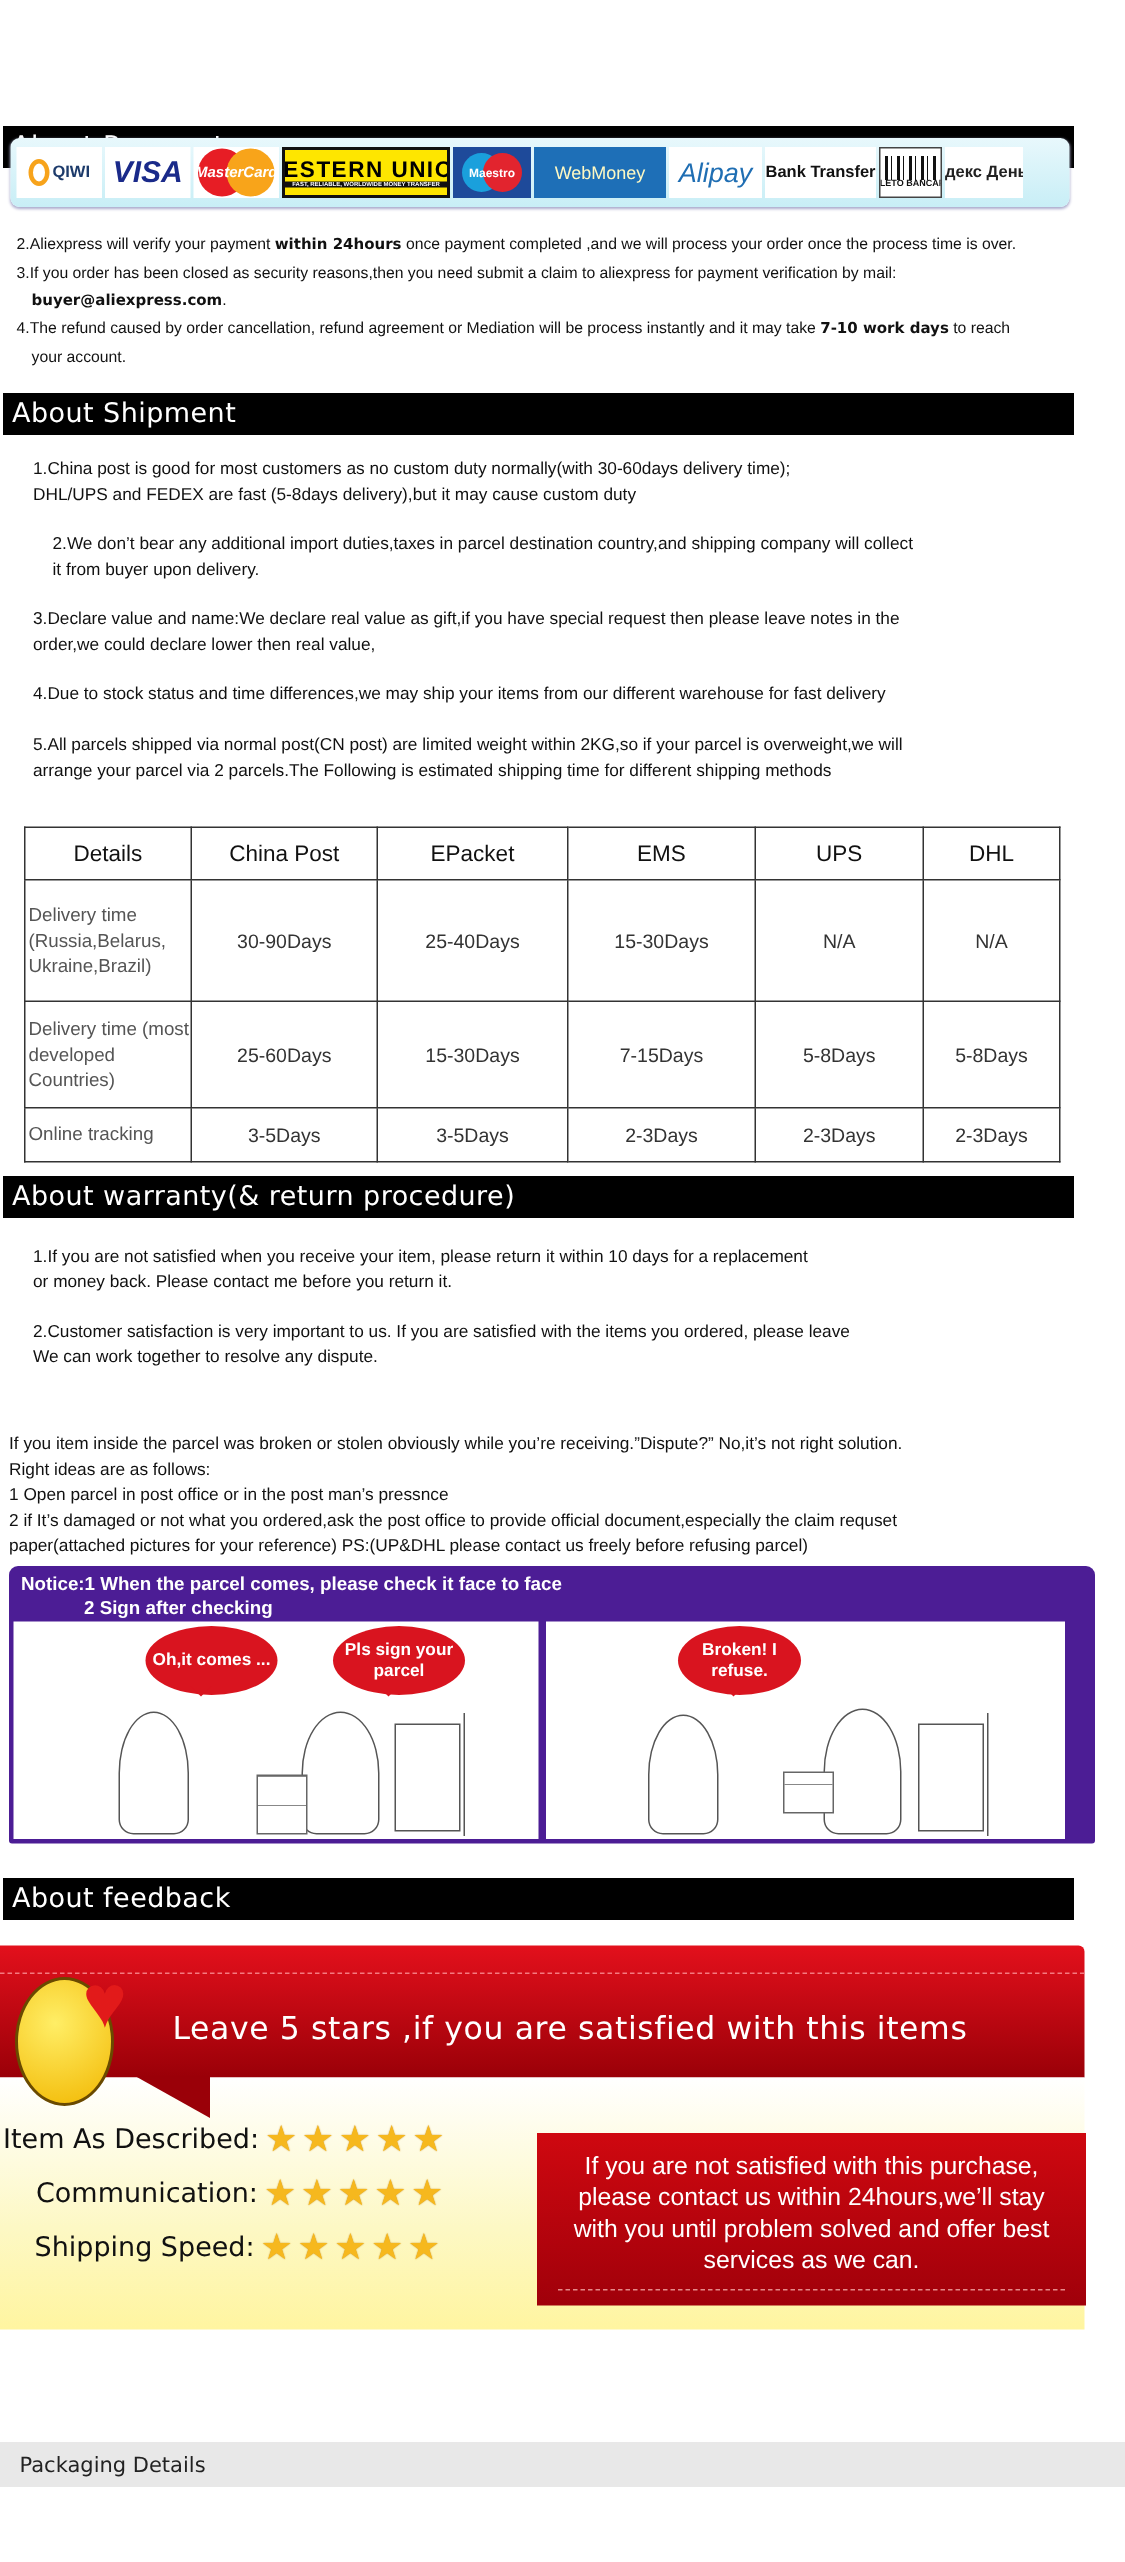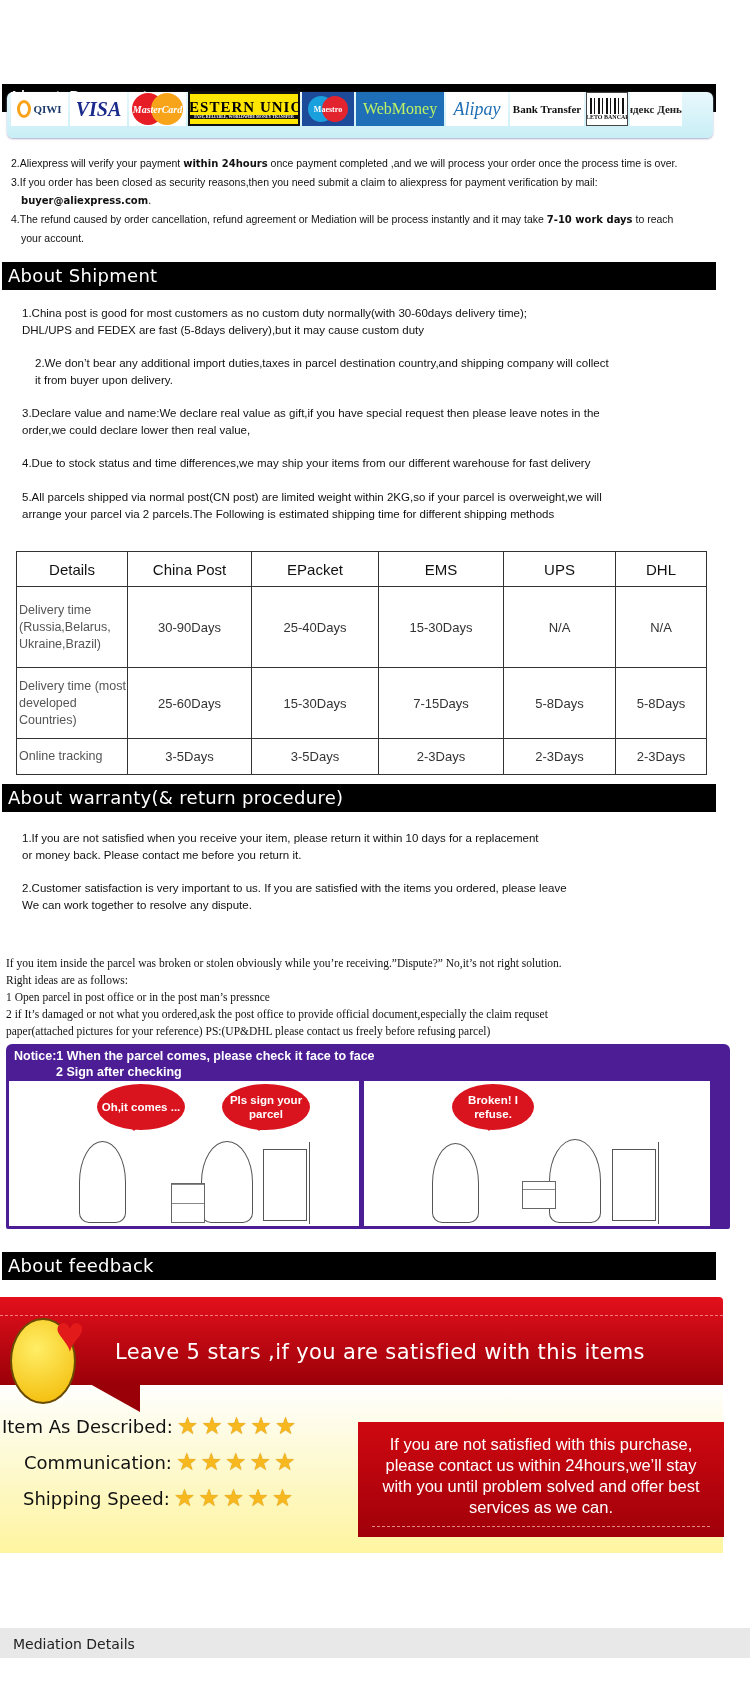--- a/index.html
+++ b/index.html
@@ -1,35 +1,35 @@
 <!DOCTYPE html>
 <html><head>
 <meta charset="utf-8">
 <style>
   html, body { margin: 0; padding: 0; background: #ffffff; }
   body { width: 750px; height: 1708px; overflow: hidden; position: relative; font-family: "Liberation Sans", sans-serif; color: #111; }
   .content { position: absolute; left: 0; top: 0; width: 730px; }
   .section-header { position: absolute; left: 2px; width: 714px; height: 28px; background: #000; color: #fff; font-family: "DejaVu Sans", sans-serif; font-size: 18px; line-height: 28px; padding-left: 6px; box-sizing: border-box; letter-spacing: 0.3px; }
   
-  .pay-banner { position: absolute; left: 7px; top: 92px; width: 706px; height: 46px; background: linear-gradient(#e8f8fc, #c8eef6); border-radius: 6px; box-shadow: 0 1px 2px #aac; display: flex; align-items: flex-start; padding: 0 4px; box-sizing: border-box; gap: 2px; font-family: Liberation Serif, serif; }
+  .pay-banner { position: absolute; left: 7px; top: 92px; width: 706px; height: 46px; background: linear-gradient(#e8f8fc, #c8eef6); border-radius: 6px; box-shadow: 0 1px 2px #aac; display: flex; align-items: center; padding: 0 4px; box-sizing: border-box; gap: 2px; }
   .pay-logo { height: 34px; display: flex; align-items: center; justify-content: center; background: #fff; font-weight: bold; font-size: 12px; box-sizing: border-box; overflow: hidden; white-space: nowrap; }
   .logo-qiwi { width: 57px; color: #1d3b6b; font-size: 11px; }
   .logo-qiwi .q { display:inline-block; width: 14px; height: 18px; border: 3px solid #f7a31b; border-radius: 50%; margin-right: 2px; box-sizing: border-box; }
   .logo-visa { width: 57px; color: #1a2a8a; font-size: 20px; font-style: italic; }
   .logo-mc { width: 57px; position: relative; background: #fff; }
   .logo-mc .c1 { position: absolute; left: 3px; top: 1px; width: 32px; height: 32px; border-radius: 50%; background: #e71d25; }
   .logo-mc .c2 { position: absolute; left: 22px; top: 1px; width: 32px; height: 32px; border-radius: 50%; background: #f8a41a; }
   .logo-mc span { position: relative; color: #fff; font-size: 10px; font-style: italic; }
   .logo-wu { width: 112px; background: #fee600; color: #000; flex-direction: column; border: 2px solid #111; line-height: 1; font-size: 15px; letter-spacing: 1px; }
   .logo-wu small { font-size: 4px; background:#111; color:#fff; width:100%; text-align:center; letter-spacing:0; }
   .logo-maestro { width: 52px; background: #1e4a9a; position: relative; }
   .logo-maestro .c1 { position: absolute; left: 6px; top: 4px; width: 26px; height: 26px; border-radius: 50%; background: #1aa0dc; }
   .logo-maestro .c2 { position: absolute; left: 20px; top: 4px; width: 26px; height: 26px; border-radius: 50%; background: #e2242e; }
   .logo-maestro span { position: relative; color: #fff; font-size: 8px; }
-  .logo-webmoney { width: 88px; background: #1e6fb7; color: #bef264; font-size: 16px; font-weight: normal; }
+  .logo-webmoney { width: 88px; background: #1e6fb7; color: #fef9c3; font-size: 12px; font-weight: normal; }
   .logo-alipay { width: 62px; color: #1f6eb3; font-size: 18px; font-style: italic; font-weight: normal; }
   .logo-bank { width: 74px; color: #111; font-size: 11px; }
   .logo-boleto { width: 42px; flex-direction: column; font-size: 6px; border: 1px solid #444; }
   .logo-boleto .bars { width: 34px; height: 16px; background: repeating-linear-gradient(90deg, #111 0 2px, #fff 2px 4px, #111 4px 5px, #fff 5px 8px); }
   .logo-yandex { width: 52px; color: #222; font-size: 11px; flex-direction: column; line-height: 1; }
   
   .pay-list { position: absolute; left: 11px; top: 154px; width: 720px; font-size: 10.5px; line-height: 18px; font-family: "Liberation Sans", sans-serif; }
   .pay-list p { margin: 0; }
   .pay-list .cont { padding-left: 10px; }
   .pay-list b { font-family: "DejaVu Sans", sans-serif; font-size: 10px; }
@@ -41,21 +41,21 @@
   .ship-table th, .ship-table td { border: 1.5px solid #333; text-align: center; color: #333; }
   .ship-table th { height: 32px; font-weight: normal; font-size: 15px; color: #111; }
   .ship-table td.label { text-align: left; font-size: 12.5px; line-height: 17px; color: #555; padding-left: 2px; }
   .ship-table tr.r1 td { height: 78px; }
   .ship-table tr.r2 td { height: 68px; }
   .ship-table tr.r3 td { height: 33px; }
   
   .warranty-para { position: absolute; left: 22px; width: 700px; font-size: 11.5px; line-height: 17px; }
   .warranty-para p { margin: 0; }
   .dispute { position: absolute; left: 6px; top: 955px; width: 730px; font-size: 11.5px; line-height: 17px; }
-  .dispute p { margin: 0; font-family: Liberation Serif, serif; }
+  .dispute p { margin: 0; }
   
   .notice { position: absolute; left: 6px; top: 1044px; width: 724px; height: 185px; background: #4c1d95; border-radius: 6px 6px 2px 2px; }
   .notice-text { position: absolute; left: 8px; top: 4px; color: #fff; font-weight: bold; font-size: 12.5px; line-height: 16px; }
   .notice-text .l2 { padding-left: 42px; display: block; }
   .panel { position: absolute; top: 37px; height: 145px; background: #fff; }
   .panel.left { left: 3px; width: 350px; }
   .panel.right { left: 358px; width: 346px; }
   .bubble { position: absolute; background: #d9141f; color: #fff; font-weight: bold; font-size: 11.5px; text-align: center; border-radius: 50%; display: flex; align-items: center; justify-content: center; line-height: 14px; }
   .bubble::after { content: ""; position: absolute; bottom: -8px; left: 30px; border: 7px solid transparent; border-top-color: #d9141f; }
   .figure { position: absolute; border: 1.5px solid #555; border-radius: 50% 50% 10px 10px; background: #fff; }
@@ -243,13 +243,13 @@
   <div class="rating" style="left:23px; top:1484px;">
     <span>Shipping Speed:</span>
       <span class="stars">★★★★★</span>
   </div>
 
   <div class="fb-note">If you are not satisfied with this purchase, please contact us within 24hours,we’ll stay with you until problem solved and offer best services as we can.</div>
 
 </div>
 
 <div class="pack-bar"></div>
-<div class="pack-label">Mediation Details</div>
+<div class="pack-label">Packaging Details</div>
 
 </body></html>

